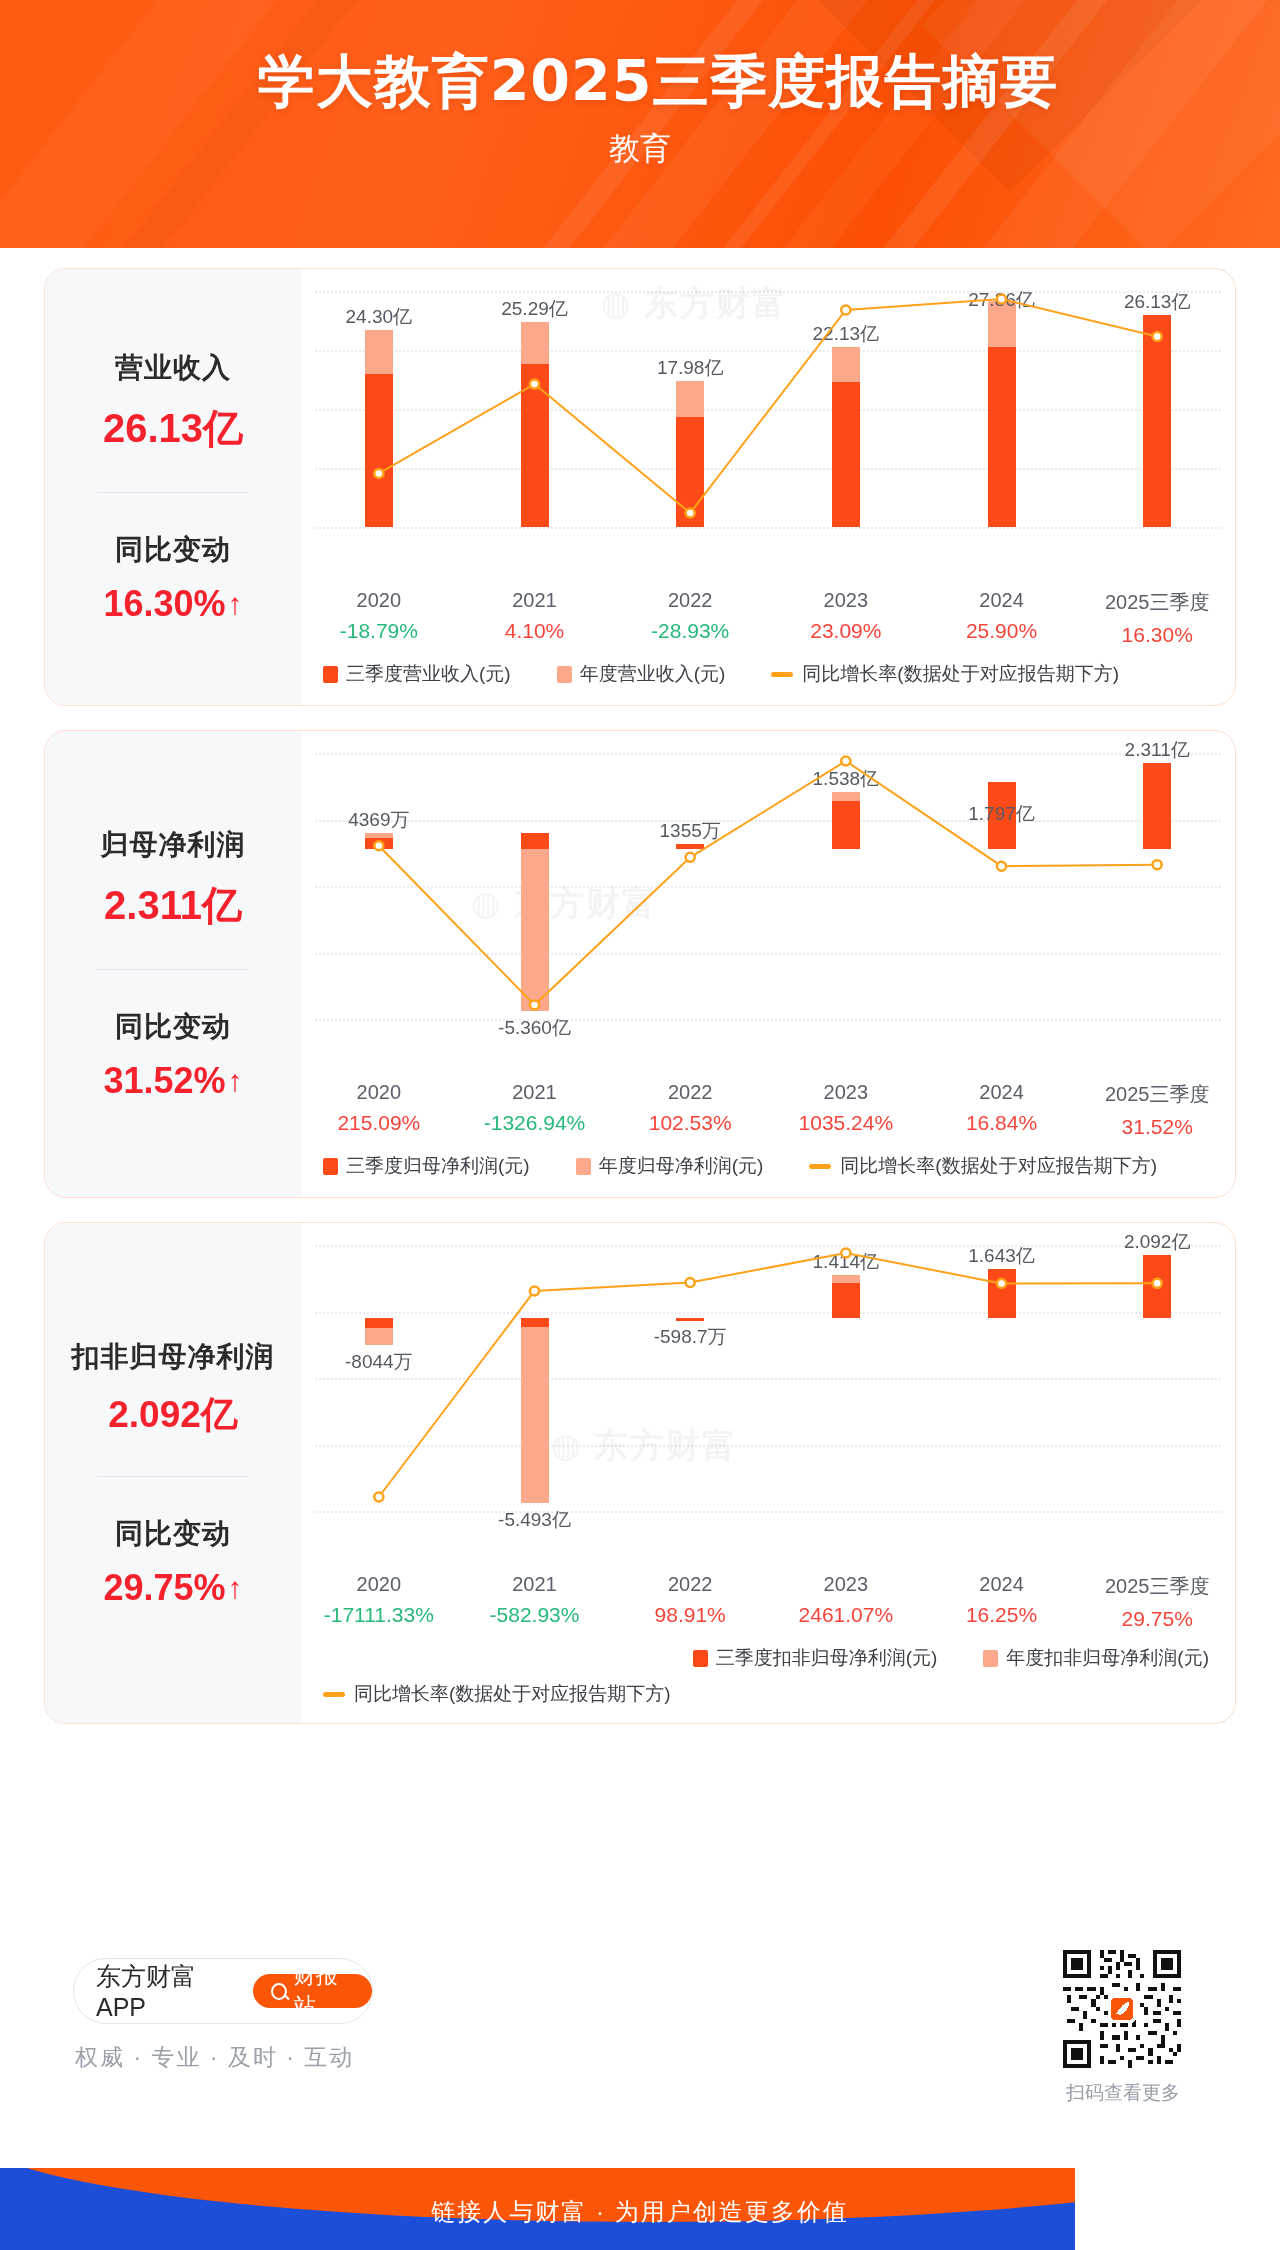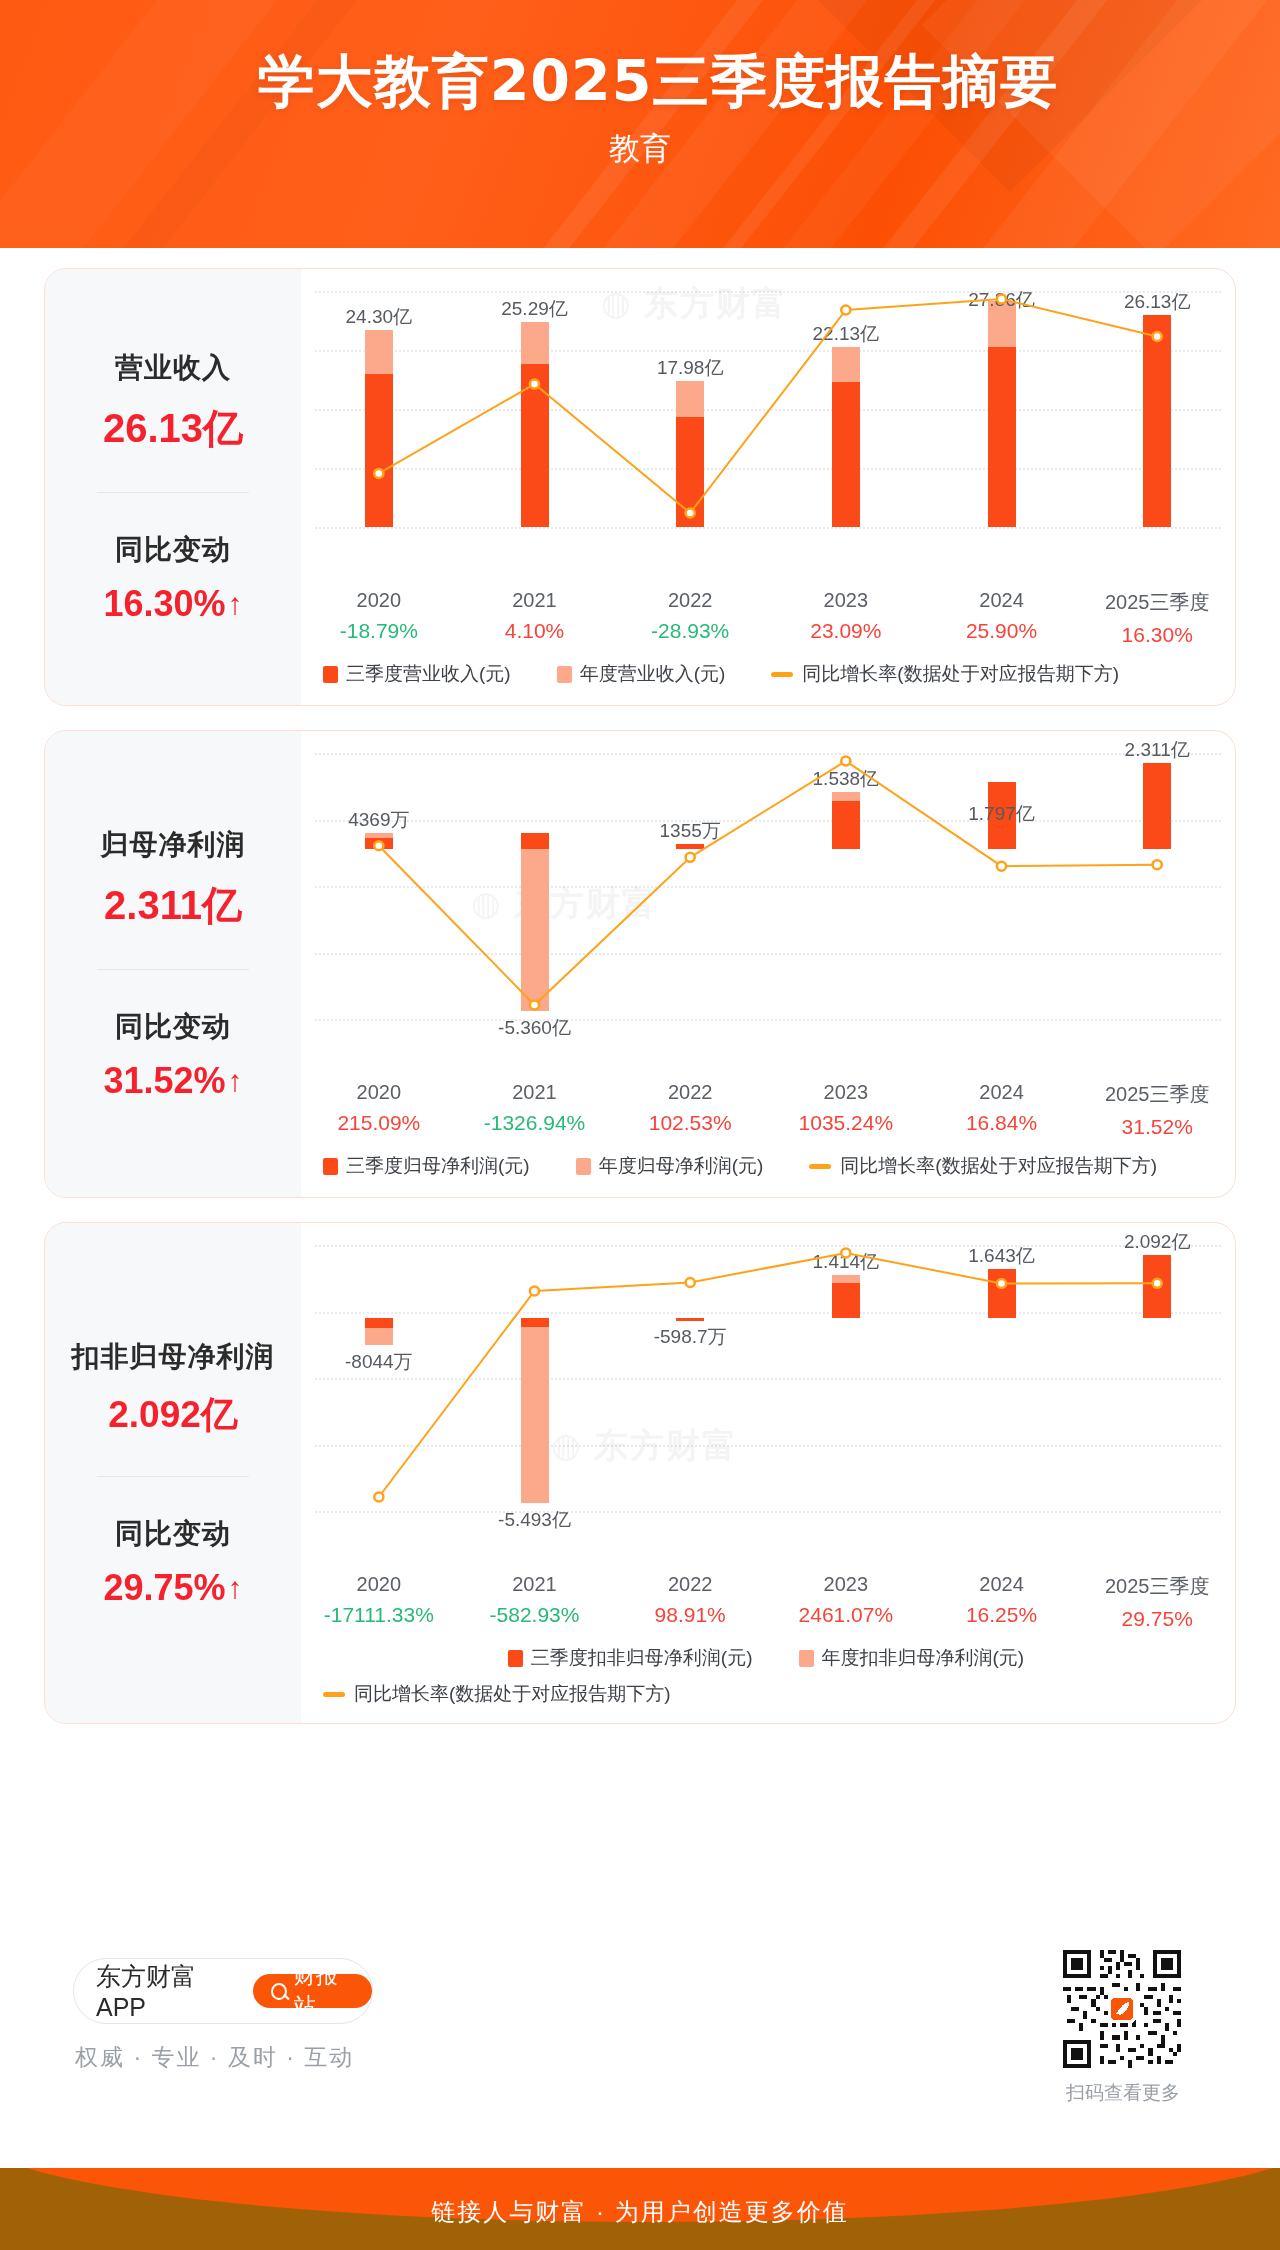--- a/index.html
+++ b/index.html
@@ -97,21 +97,21 @@
   .pos { color:#f5453a; }
   .neg { color:#27b97a; }
 
   
   .legend { display:flex; align-items:center; margin-top:14px; padding-left:22px; flex-wrap:wrap; }
   .lg { display:flex; align-items:center; font-size:19px; color:#3d4148; margin-right:46px; }
   .sw { width:15px; height:17px; border-radius:2px; margin-right:8px; }
   .sw-q { background:#fb4a17; }
   .sw-y { background:#fca88b; }
   .sw-l { width:22px; height:5px; border-radius:3px; background:#ffa21a; margin-right:9px; }
-  .legend.split { justify-content:center; padding-right:26px;}
+  .legend.split { justify-content:flex-end; padding-right:26px;}
   .legend-row2 { padding-left:22px; margin-top:10px; }
 
   .watermark {
     position:absolute; font-size:34px; color:rgba(150,150,150,0.10);
     font-weight:bold; pointer-events:none; letter-spacing:2px;
   }
 
   
   .footer-area { position:absolute; top:1888px; left:0; width:1280px; height:200px; }
   .app-pill {
@@ -125,22 +125,22 @@
     height:34px; padding:0 18px; display:flex; align-items:center; font-size:22px;
   }
   .mag { width:17px; height:17px; border:2px solid #fff; border-radius:50%; margin-right:7px; position:relative;}
   .mag:after{content:""; position:absolute; width:7px;height:2px;background:#fff;right:-5px;bottom:0;transform:rotate(45deg);}
   .slogan { position:absolute; left:75px; top:2042px; font-size:23px; color:#9aa0a8; letter-spacing:2px;}
 
   .qr-box { position:absolute; left:1063px; top:1950px; width:118px; height:118px; }
   .qr-cap { position:absolute; left:1043px; top:2080px; width:160px; text-align:center; font-size:19px; color:#9aa0a8;}
 
   .bottom-band {
-    position:absolute; left:0; top:2168px; width:1280px; height:82px;
-    background:#a16207; overflow:hidden;
+    position:absolute; left:0; top:2168px; width:1075px; height:82px;
+    background:#1d4ed8; overflow:hidden;
   }
   .band-wave {
     position:absolute; left:-30px; top:-46px; width:1360px; height:90px;
     background:#ffcf8d; border-radius:0 0 50% 50%/0 0 100% 100%;
   }
   .band-wave2 {
     position:absolute; left:-30px; top:-36px; width:1360px; height:90px;
     background:#fb5607; border-radius:0 0 50% 50%/0 0 100% 100%;
   }
   .band-text {

